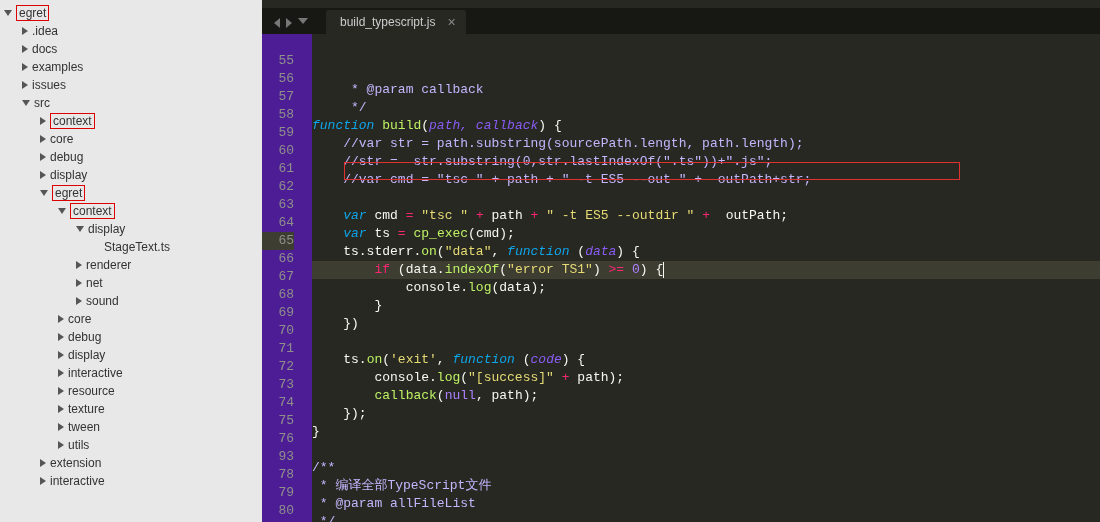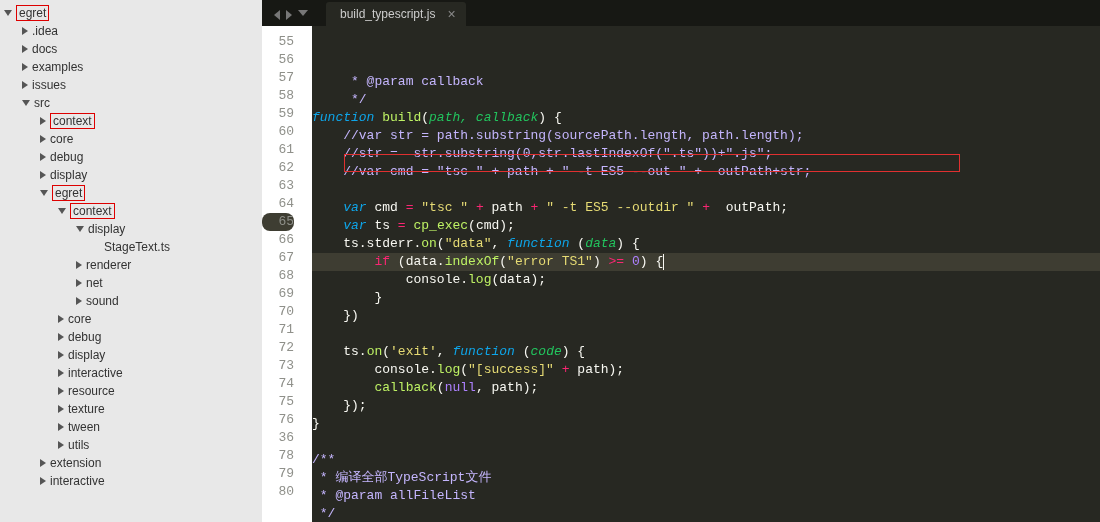--- a/index.html
+++ b/index.html
@@ -28,41 +28,41 @@
 .arrow.right { border-top: 4px solid transparent; border-bottom: 4px solid transparent; border-left: 6px solid #555; }
 .arrow.down { border-left: 4px solid transparent; border-right: 4px solid transparent; border-top: 6px solid #555; }
 .spacer { width: 10px; display: inline-block; }
 .red-box { border: 1px solid #d00; padding: 0 2px; }
 .ind-1 { padding-left: 22px; }
 .ind-2 { padding-left: 40px; }
 .ind-3 { padding-left: 58px; }
 .ind-4 { padding-left: 76px; }
 .ind-5 { padding-left: 94px; }
 
-.main { flex: 1; display: flex; flex-direction: column; background: #272822; }
+.main { flex: 1; display: flex; flex-direction: column; background: #272822; margin-top: 8px; }
 .tabbar { height: 26px; background: #171814; display: flex; align-items: flex-end; padding-left: 12px; }
 .tab-controls { display: flex; gap: 6px; padding-bottom: 6px; margin-right: 18px; }
 .tab-ctrl-icon { width: 0; height: 0; }
 .tab-ctrl-icon.left { border-top: 5px solid transparent; border-bottom: 5px solid transparent; border-right: 6px solid #777; }
 .tab-ctrl-icon.right { border-top: 5px solid transparent; border-bottom: 5px solid transparent; border-left: 6px solid #777; }
 .tab-ctrl-icon.down { border-left: 5px solid transparent; border-right: 5px solid transparent; border-top: 6px solid #777; }
 .tab { background: #272822; color: #ccc; padding: 5px 10px 5px 14px; font-size: 12px; font-family: Tahoma, Arial, sans-serif; display: flex; align-items: center; gap: 12px; border-top-left-radius: 3px; border-top-right-radius: 3px; }
 .tab-close { color: #888; cursor: pointer; font-size: 14px; line-height: 10px; }
 
 .editor { flex: 1; display: flex; overflow: hidden; position: relative; }
-.gutter { width: 50px; text-align: right; color: #8f908a; padding-right: 18px; padding-top: 7px; background: #ffffff; }
+.gutter { width: 50px; text-align: right; color: #8f908a; padding-right: 18px; padding-top: 18px; background: #4c1d95; }
 .gutter .ln { height: 18px; line-height: 18px; }
 .code { flex: 1; padding-top: 2px; white-space: pre; color: #f8f8f2; position: relative; }
 .code .line { height: 18px; line-height: 18px; }
 .line.active { background: #3e3d32; }
-.gutter .ln.active { background: #3e3d32; border-radius: 8px; }
+.gutter .ln.active { background: #3e3d32; }
 
 .c-kw { color: #0ea5e9; font-style: italic; }
 .c-fn { color: #bef264; }
-.c-param { color: #22c55e; font-style: italic; }
+.c-param { color: #8b5cf6; font-style: italic; }
 .c-str { color: #e6db74; }
 .c-op { color: #f92672; }
 .c-num { color: #ae81ff; }
 .c-var { color: #f8f8f2; }
 .c-cmt { color: #c4b5fd; }
 .c-punc { color: #f8f8f2; }
 
 .code-red-box { position: absolute; border: 1px solid #e03030; left: 32px; top: 128px; width: 616px; height: 18px; pointer-events: none; }
 .cursor { border-left: 1px solid #f8f8f2; display: inline-block; height: 16px; vertical-align: middle; }
 </style>
@@ -211,21 +211,21 @@
         <div class="ln">67</div>
         <div class="ln">68</div>
         <div class="ln">69</div>
         <div class="ln">70</div>
         <div class="ln">71</div>
         <div class="ln">72</div>
         <div class="ln">73</div>
         <div class="ln">74</div>
         <div class="ln">75</div>
         <div class="ln">76</div>
-        <div class="ln">36</div>
+        <div class="ln">93</div>
         <div class="ln">78</div>
         <div class="ln">79</div>
         <div class="ln">80</div>
       </div>
     <div class="code" id="code">
       <div class="code-red-box"></div>
     <div class="line">    <span class="c-cmt"> * @param callback</span></div><div class="line">    <span class="c-cmt"> */</span></div><div class="line"><span class="c-kw">function</span> <span class="c-fn">build</span><span class="c-punc">(</span><span class="c-param">path, callback</span><span class="c-punc">) {</span></div><div class="line">    <span class="c-cmt">//var str = path.substring(sourcePath.length, path.length);</span></div><div class="line">    <span class="c-cmt">//str =  str.substring(0,str.lastIndexOf(".ts"))+".js";</span></div><div class="line">    <span class="c-cmt">//var cmd = "tsc " + path + " -t ES5 --out " +  outPath+str;</span></div><div class="line"></div><div class="line">    <span class="c-kw">var</span> <span class="c-var">cmd</span> <span class="c-op">=</span> <span class="c-str">"tsc "</span> <span class="c-op">+</span> <span class="c-var">path</span> <span class="c-op">+</span> <span class="c-str">" -t ES5 --outdir "</span> <span class="c-op">+</span>  <span class="c-var">outPath</span><span class="c-punc">;</span></div><div class="line">    <span class="c-kw">var</span> <span class="c-var">ts</span> <span class="c-op">=</span> <span class="c-fn">cp_exec</span><span class="c-punc">(cmd);</span></div><div class="line">    <span class="c-var">ts.stderr.</span><span class="c-fn">on</span><span class="c-punc">(</span><span class="c-str">"data"</span><span class="c-punc">,</span> <span class="c-kw">function</span> <span class="c-punc">(</span><span class="c-param">data</span><span class="c-punc">) {</span></div><div class="line active">        <span class="c-op">if</span> <span class="c-punc">(</span><span class="c-var">data.</span><span class="c-fn">indexOf</span><span class="c-punc">(</span><span class="c-str">"error TS1"</span><span class="c-punc">)</span> <span class="c-op">&gt;=</span> <span class="c-num">0</span><span class="c-punc">) {</span><span class="cursor"></span></div><div class="line">            <span class="c-var">console.</span><span class="c-fn">log</span><span class="c-punc">(data);</span></div><div class="line">        <span class="c-punc">}</span></div><div class="line">    <span class="c-punc">})</span></div><div class="line"></div><div class="line">    <span class="c-var">ts.</span><span class="c-fn">on</span><span class="c-punc">(</span><span class="c-str">'exit'</span><span class="c-punc">,</span> <span class="c-kw">function</span> <span class="c-punc">(</span><span class="c-param">code</span><span class="c-punc">) {</span></div><div class="line">        <span class="c-var">console.</span><span class="c-fn">log</span><span class="c-punc">(</span><span class="c-str">"[success]"</span> <span class="c-op">+</span> <span class="c-var">path</span><span class="c-punc">);</span></div><div class="line">        <span class="c-fn">callback</span><span class="c-punc">(</span><span class="c-num">null</span><span class="c-punc">, path);</span></div><div class="line">    <span class="c-punc">});</span></div><div class="line"><span class="c-punc">}</span></div><div class="line"></div><div class="line"><span class="c-cmt">/**</span></div><div class="line"><span class="c-cmt"> * 编译全部TypeScript文件</span></div><div class="line"><span class="c-cmt"> * @param allFileList</span></div><div class="line"><span class="c-cmt"> */</span></div></div>
   </div>
 </div>
 

